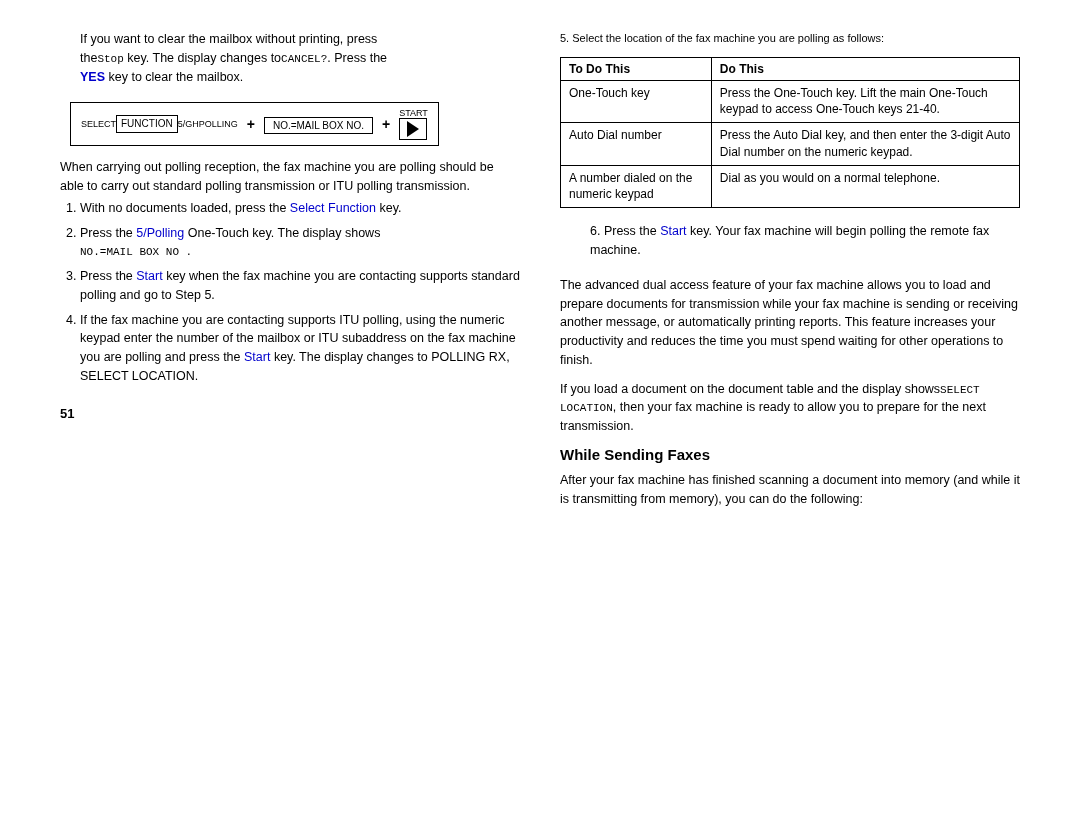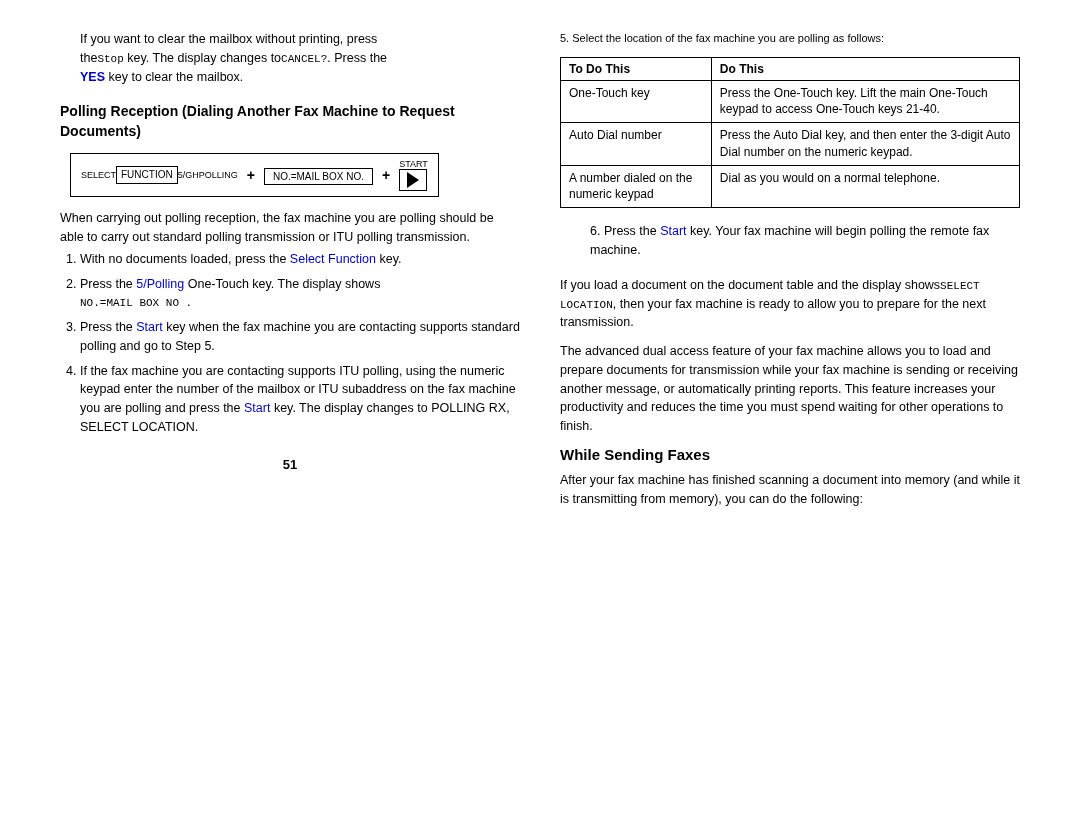--- a/index.html
+++ b/index.html
@@ -154,21 +154,20 @@
     .numbered-list li .start-word {
       color: #0000cc;
     }
 
     .mono-text {
       font-family: 'Courier New', monospace;
       font-size: 11px;
     }
 
     .page-number {
-      text-align: center;
       font-weight: bold;
       font-size: 13px;
       margin-top: 20px;
     }
 
     
     .step-text {
       font-size: 11px;
       line-height: 1.5;
       margin-bottom: 10px;
@@ -246,21 +245,20 @@
 <div class="page-container">
 
   <div class="left-column">
 
     <p class="intro-text">
       <span>If you want to clear the mailbox without printing, press</span><br>
       <span>the</span><span class="stop-word">Stop</span><span> key. The display changes to</span><span class="cancel-word">CANCEL?</span><span>. Press the</span><br>
       <span class="yes-word">YES</span><span> key to clear the mailbox.</span>
     </p>
 
-    <h2 class="section-heading">Polling Reception (Dialing Another Fax Machine to Request Documents)</h2>
 
     <div style="margin-bottom:12px; padding-left:10px;">
       <div style="display:inline-flex; align-items:center; border:1px solid #000; padding:5px 10px; gap:5px;">
         <div class="diagram-item">
           <span class="top-label">SELECT</span>
           <span class="main-label">FUNCTION</span>
           <span class="sub-label">5/GH</span>
           <span class="sub-label">POLLING</span>
         </div>
         <span class="plus-sign">+</span>
@@ -324,25 +322,25 @@
             <td>Dial as you would on a normal telephone.</td>
           </tr>
         </tbody>
     </table>
 
     <p class="step6-text">
       <span>6.  Press the </span><span class="start-word">Start</span><span> key. Your fax machine will begin polling the remote fax machine.</span>
     </p>
 
 
+    <p class="dual-access-body">The advanced dual access feature of your fax machine allows you to load and prepare documents for transmission while your fax machine is sending or receiving another message, or automatically printing reports. This feature increases your productivity and reduces the time you must spend waiting for other operations to finish.</p>
+
     <p class="dual-access-body">
       <span>If you load a document on the document table and the display shows</span><span class="select-location">SELECT LOCATION</span><span>, then your fax machine is ready to allow you to prepare for the next transmission.</span>
     </p>
 
-    <p class="dual-access-body">The advanced dual access feature of your fax machine allows you to load and prepare documents for transmission while your fax machine is sending or receiving another message, or automatically printing reports. This feature increases your productivity and reduces the time you must spend waiting for other operations to finish.</p>
-
     <h3 class="while-sending-heading">While Sending Faxes</h3>
 
     <p class="while-sending-body">After your fax machine has finished scanning a document into memory (and while it is transmitting from memory), you can do the following:</p>
 
   </div>
 
 </div>
 
 </body></html>

